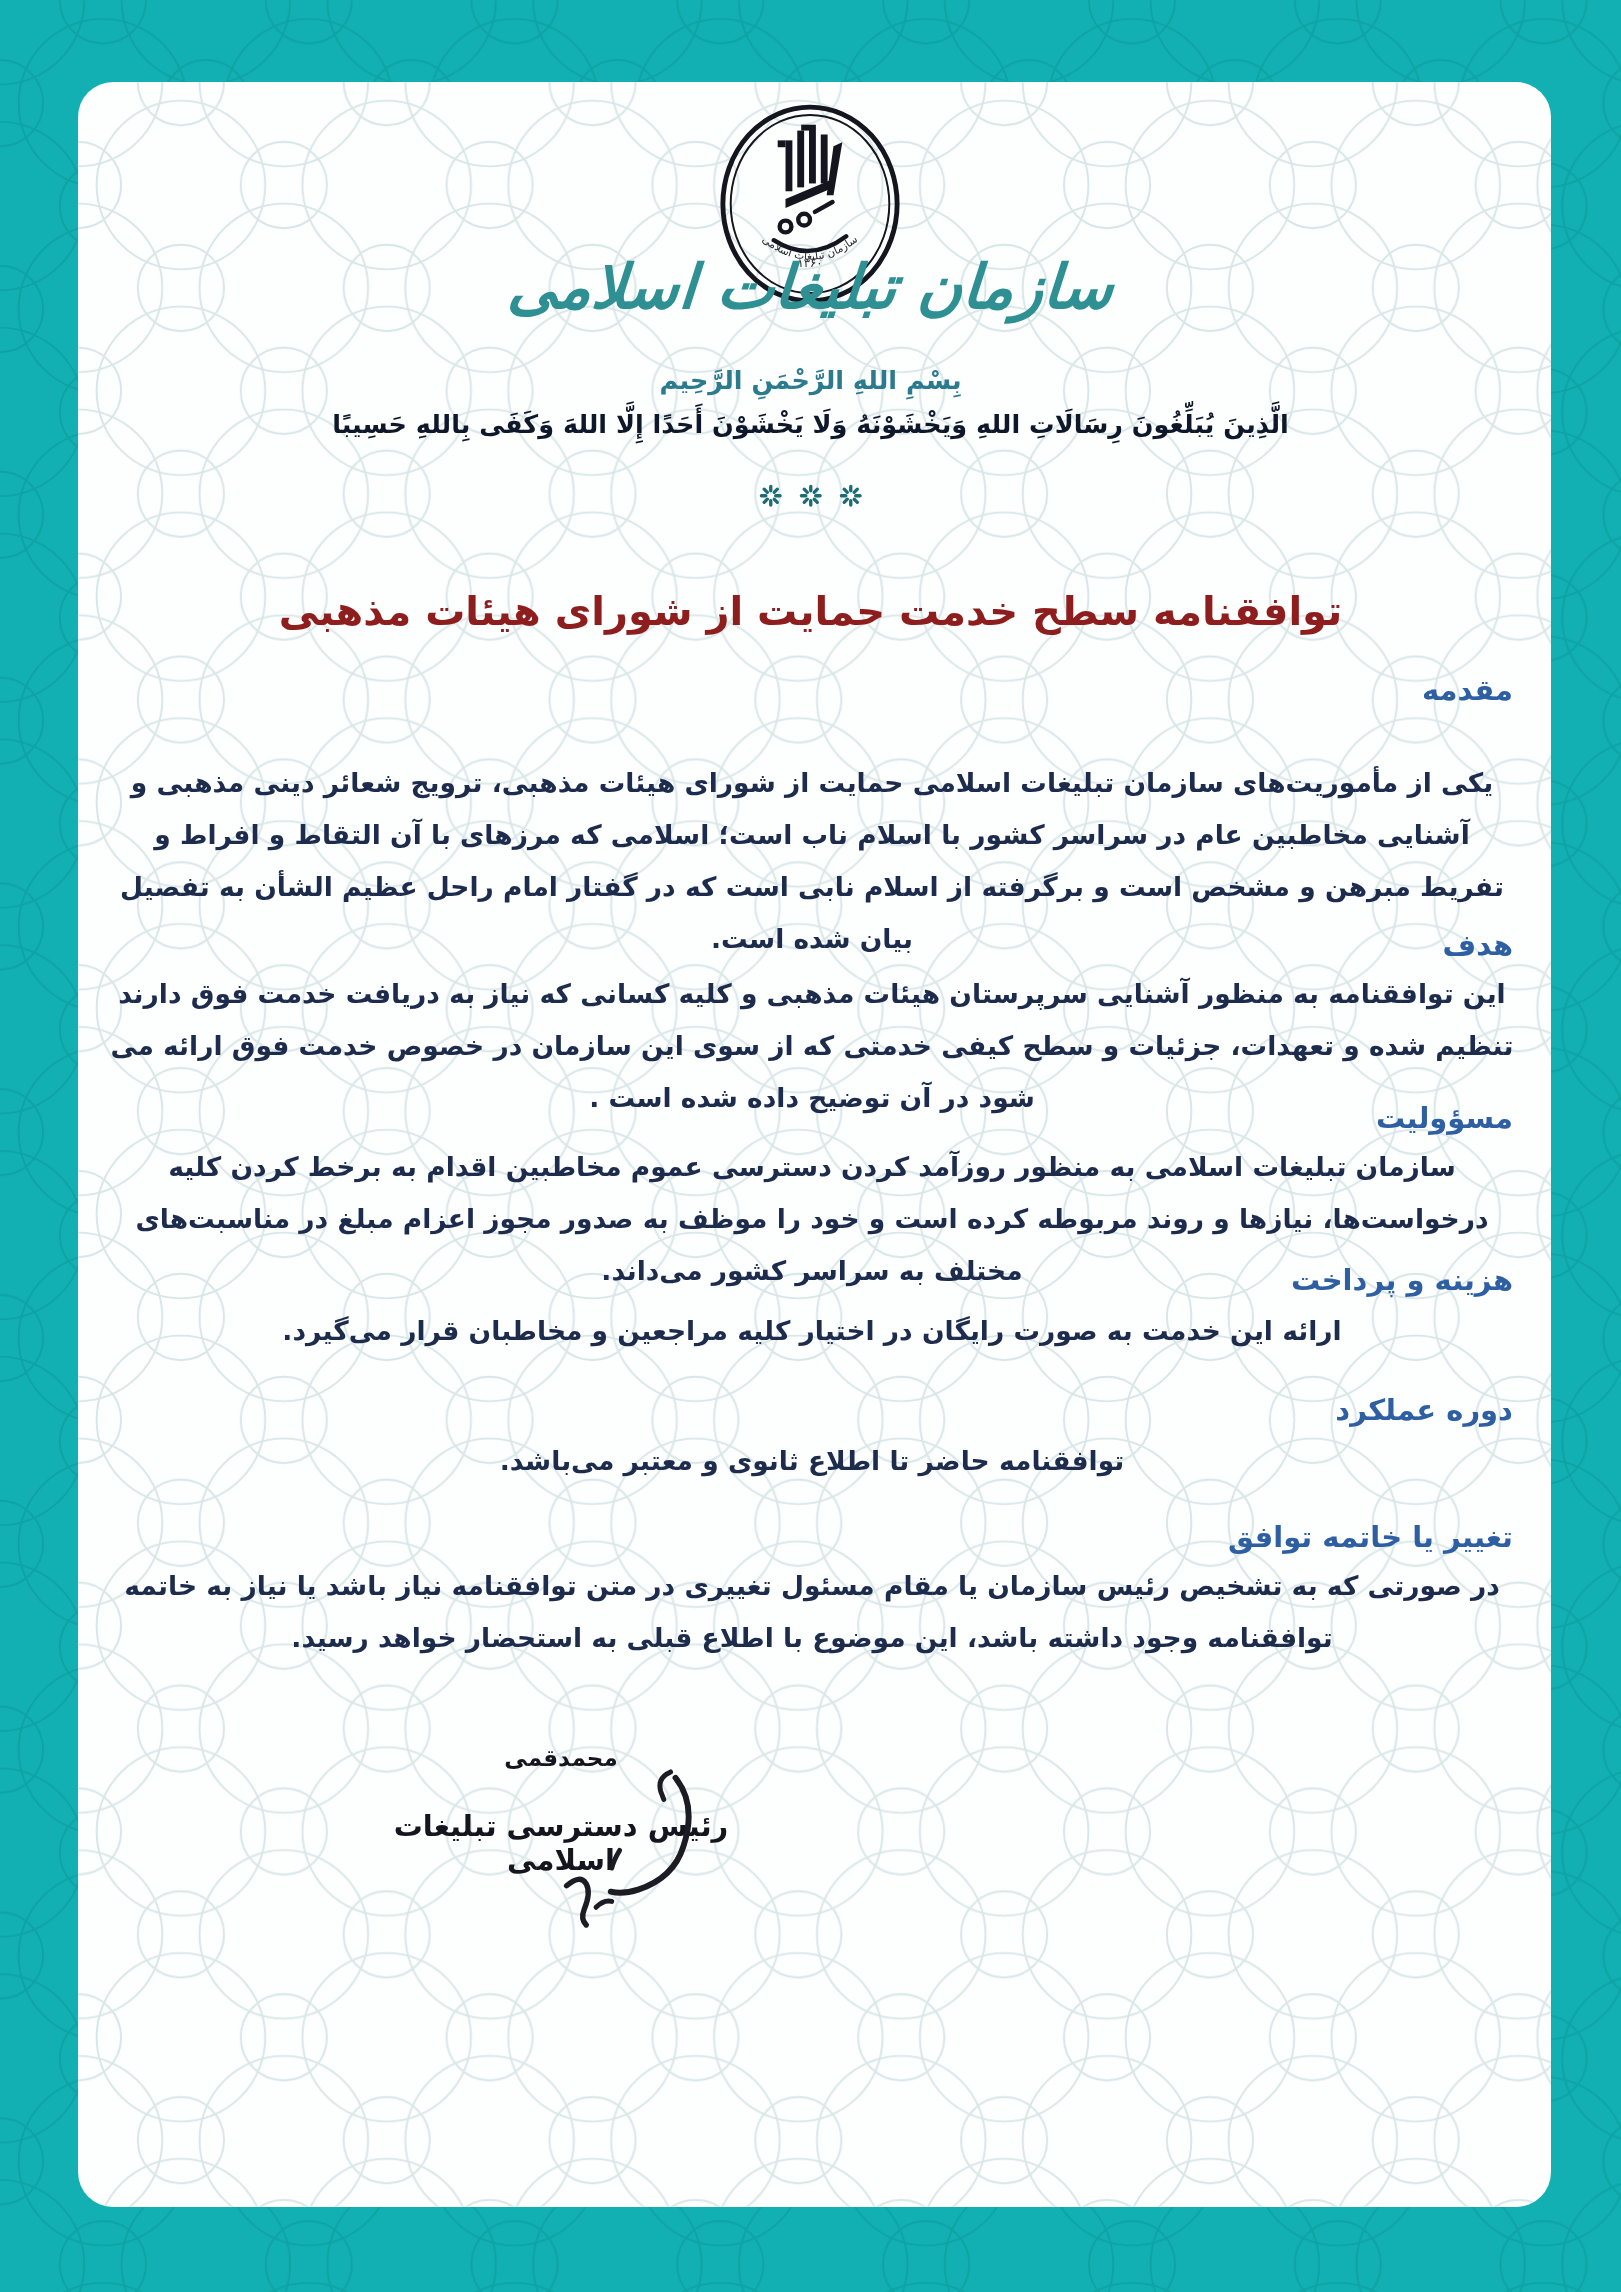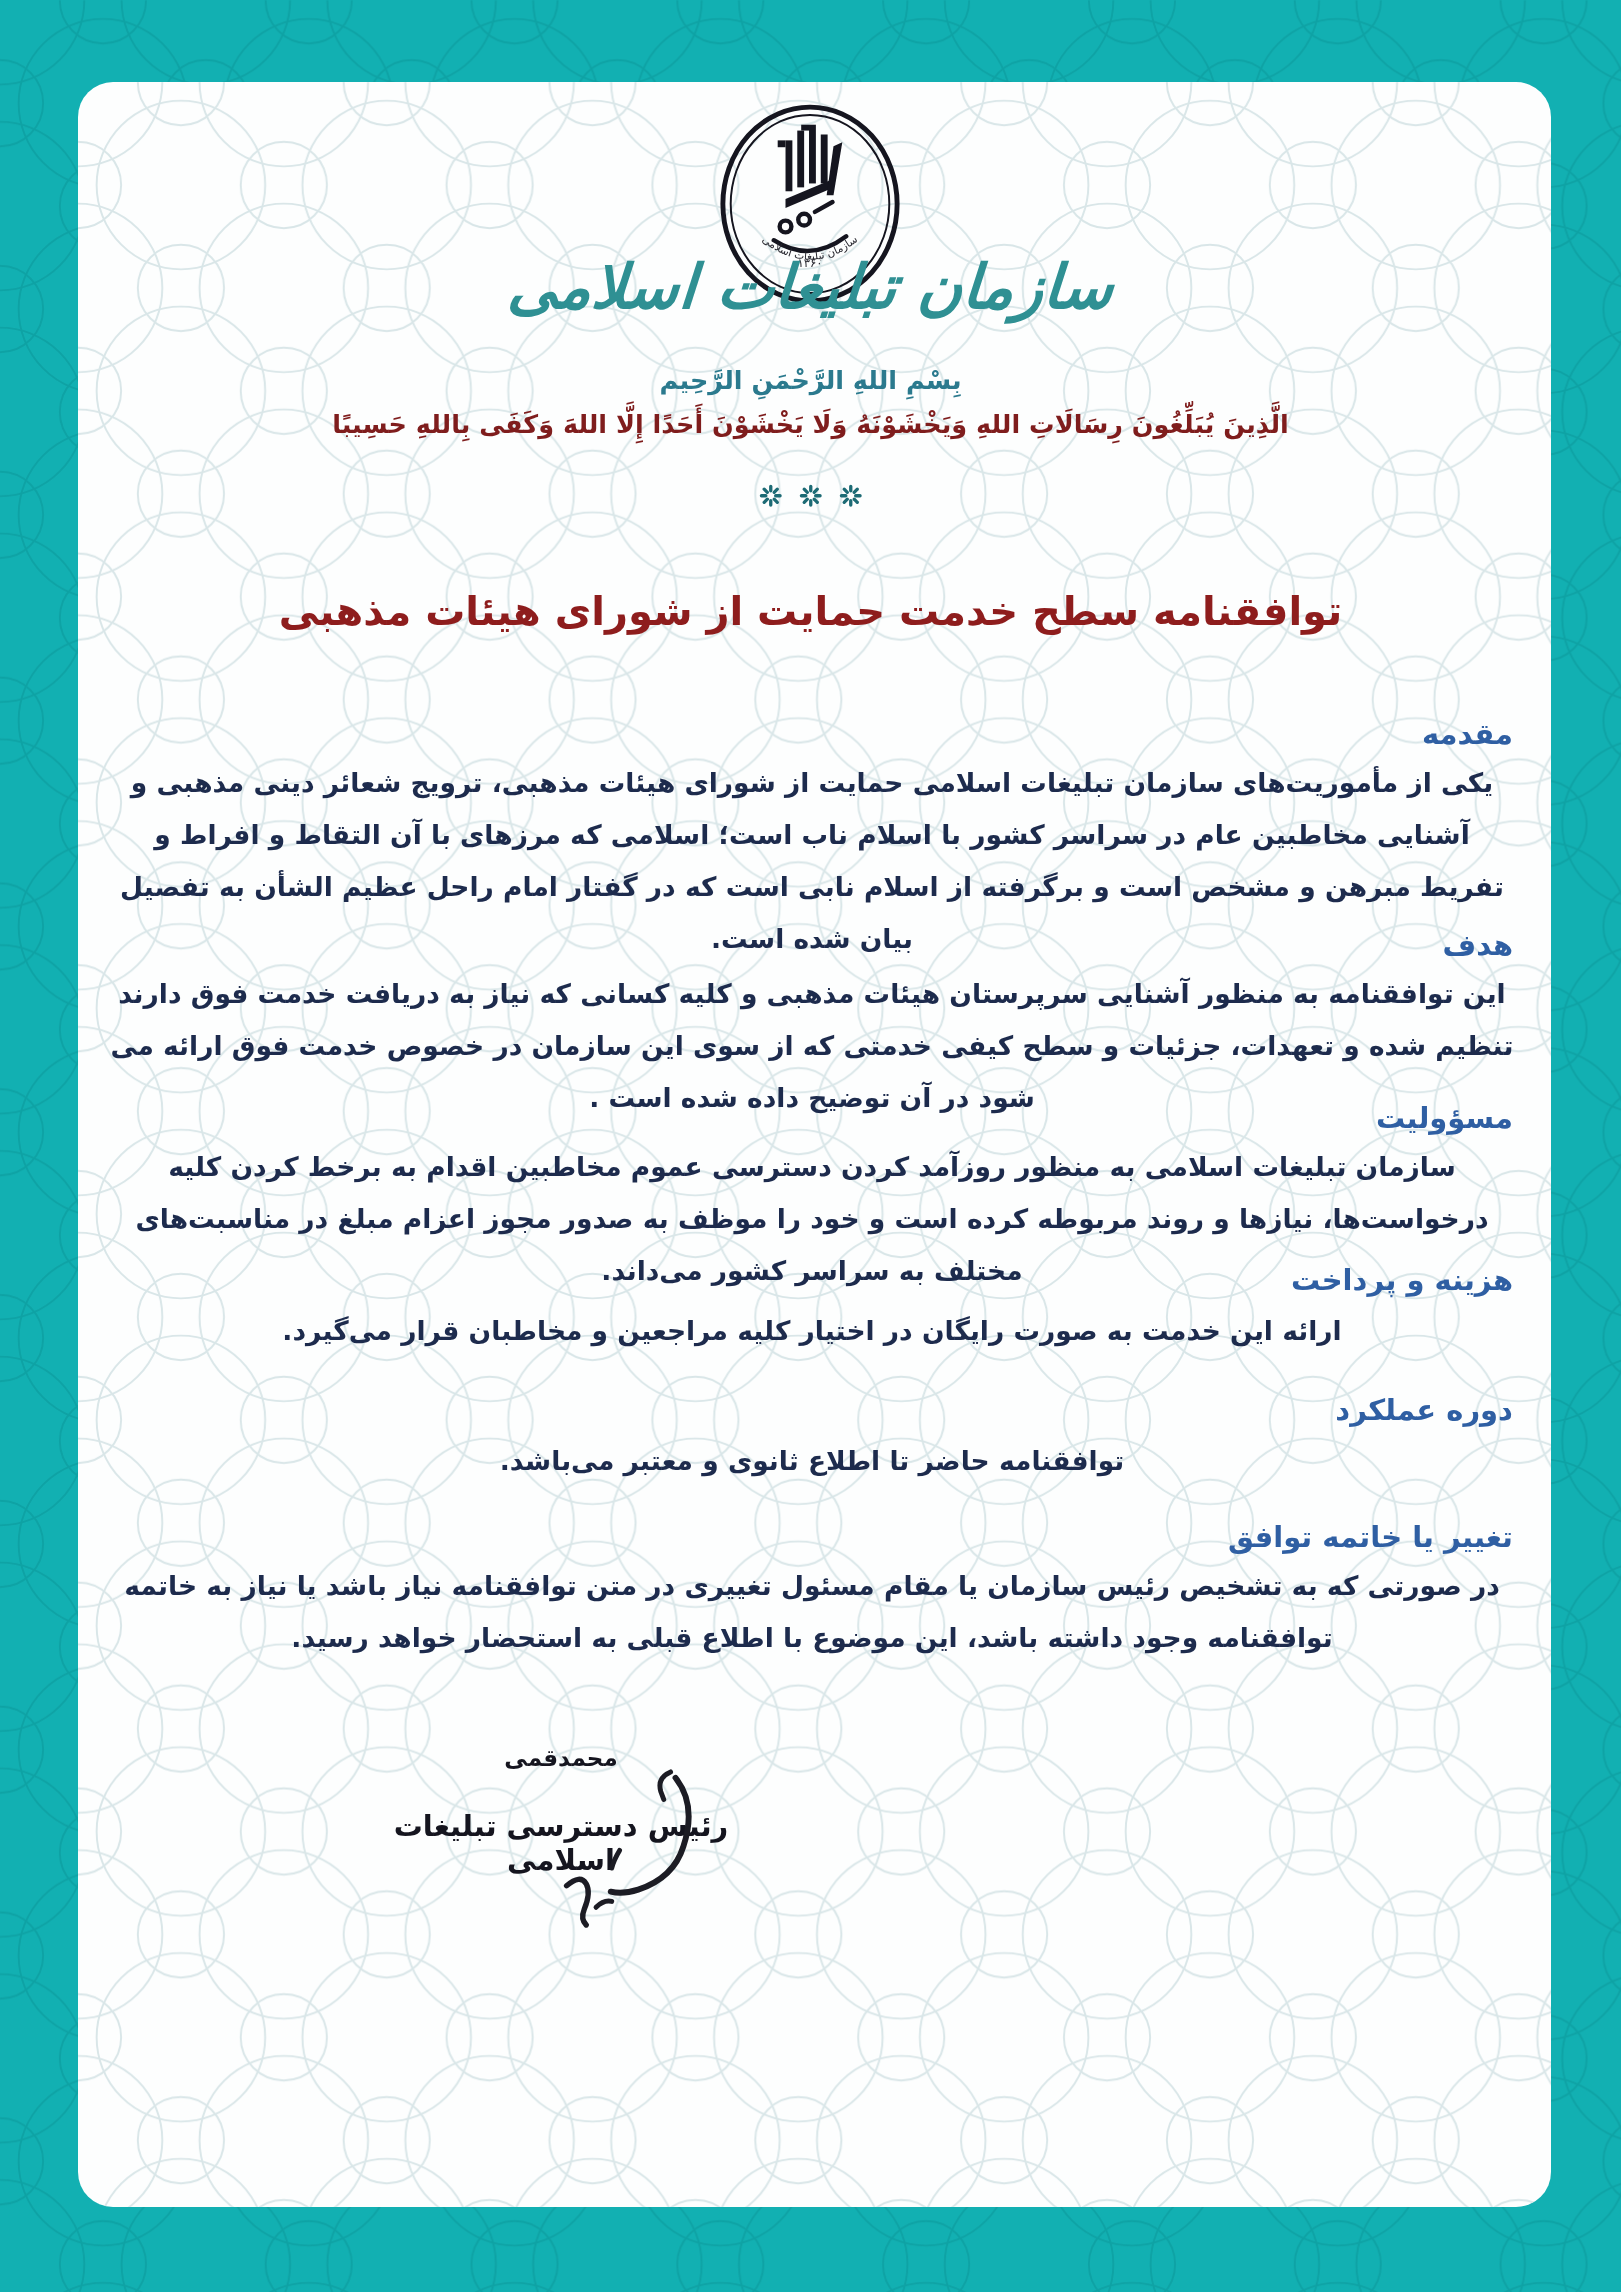--- a/index.html
+++ b/index.html
@@ -23,41 +23,41 @@
     position:absolute;left:0;top:251px;width:100%;
     text-align:center;font-size:61px;font-weight:bold;font-style:italic;
     color:#2f9093;transform:skewX(-4deg);letter-spacing:-1px;
   }
   .bismillah{
     position:absolute;left:0;top:365px;width:100%;text-align:center;
     font-size:25.5px;font-weight:bold;color:#2b7a8e;line-height:31px;
   }
   .verse{
     position:absolute;left:0;top:408px;width:100%;text-align:center;
-    font-size:25.5px;font-weight:bold;color:#7f1d1d;line-height:33px;
+    font-size:25.5px;font-weight:bold;color:#0f172a;line-height:33px;
   }
   .stars{
     position:absolute;left:0;top:484px;width:100%;
     display:flex;justify-content:center;gap:16.7px;
   }
   .star-icon{width:23.5px;height:23.5px;}
   .doc-title{
     position:absolute;left:0;top:586px;width:100%;text-align:center;
     font-size:40px;font-weight:bold;color:#8e1d1d;line-height:51px;
   }
   .sec-heading{
     position:absolute;right:108px;
     font-size:29px;font-weight:bold;color:#2f5fa3;line-height:37px;
   }
   .sec-body{
     position:absolute;left:110px;width:1404px;
     font-size:26.5px;font-weight:bold;color:#1d2b4d;
     line-height:52px;text-align:center;
   }
-  .h1{top:716px;} .b1{top:757px;}
+  .h1{top:672px;} .b1{top:757px;}
   .h2{top:927px;} .b2{top:968px;}
   .h3{top:1100px;} .b3{top:1141px;}
   .h4{top:1262px;margin-left:16px;} .b4{top:1305px;}
   .h5{top:1392px;} .b5{top:1435px;}
   .h6{top:1519px;} .b6{top:1560px;}
 
   .sig-name{
     position:absolute;left:365px;top:1745px;width:392px;text-align:center;
     font-size:23px;font-weight:bold;color:#15151f;
   }

